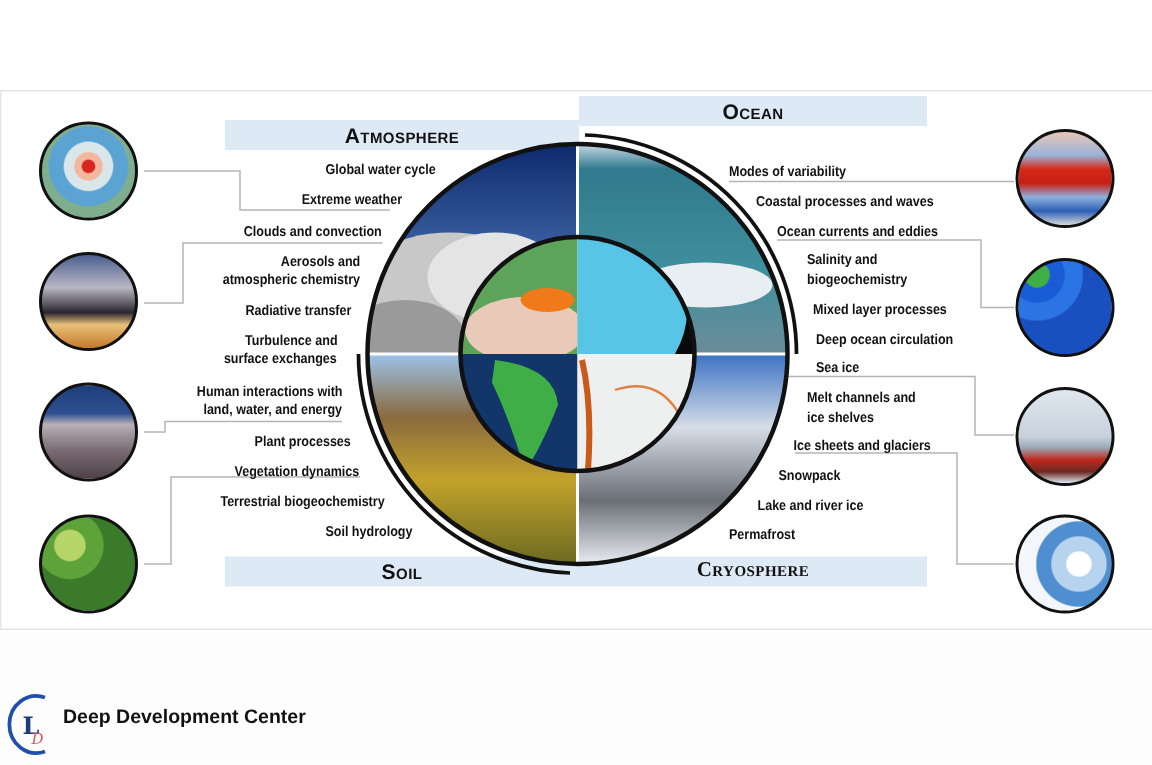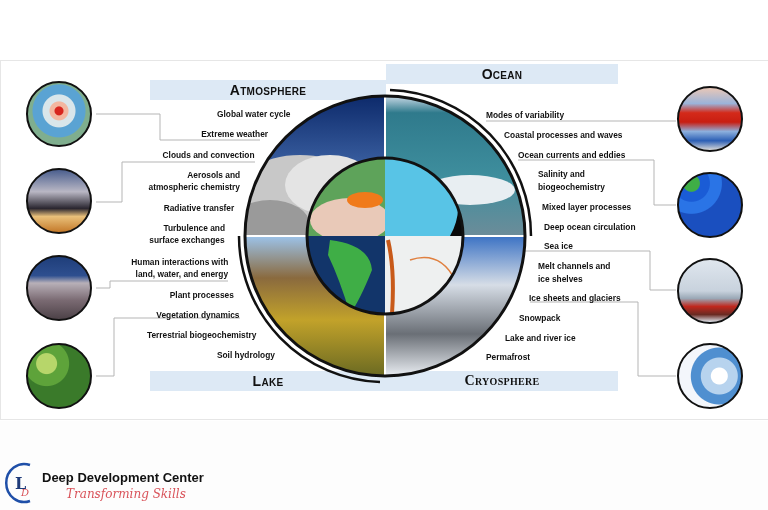--- a/index.html
+++ b/index.html
@@ -24,21 +24,21 @@
 <div class="panel"></div>
 <div class="footer-bg"></div>
 
 <div class="band" style="left:150px; top:80px; width:236px;">
     <span>Atmosphere</span>
   </div>
 <div class="band" style="left:386px; top:64px; width:232px;text-align:center;">
     <span>Ocean</span>
   </div>
 <div class="band" style="left:150px; top:371px; width:236px;">
-    <span>Lake</span>
+    <span>Soil</span>
   </div>
 <div class="band" style="left:386px; top:371px; width:232px;font-family:Liberation Serif, serif;">
     <span>Cryosphere</span>
   </div>
 
 <svg class="lines" width="768" height="510">
   <defs>
     <clipPath id="outerClip">
         <circle cx="385" cy="236" r="140"></circle>
       </clipPath>
@@ -158,14 +158,13 @@
 <div class="thumb" style="left:677px; top:258px; background:linear-gradient(180deg, #dfe6ee 0%, #c8d2dd 50%, #9aa8b6 62%, #c0281e 75%, #6a2a22 88%, #dfe6ee 100%);"></div>
 <div class="thumb" style="left:677px; top:343px; background:radial-gradient(circle at 65% 50%, #ffffff 0 8px, #b7d3ee 9px 18px, #4f8fd0 19px 28px, #f3f6fb 29px);"></div>
 
 <div class="logo">
   <svg class="logo-mark" viewBox="0 0 36 42">
     <path d="M 26 3 A 18 19 0 1 0 26 39" fill="none" stroke="#1f4fa8" stroke-width="2.5"></path>
     <text x="11" y="27" font-family="DejaVu Serif, serif" font-size="16" font-weight="bold" fill="#1f3b7a">L</text>
     <text x="17" y="34" font-family="DejaVu Serif, serif" font-size="10" font-style="italic" fill="#d9535a">D</text>
   </svg>
   <div class="logo-title">Deep Development Center</div>
-  <div class="logo-sub">Transforming Skills</div>
 </div>
 
 </body></html>

